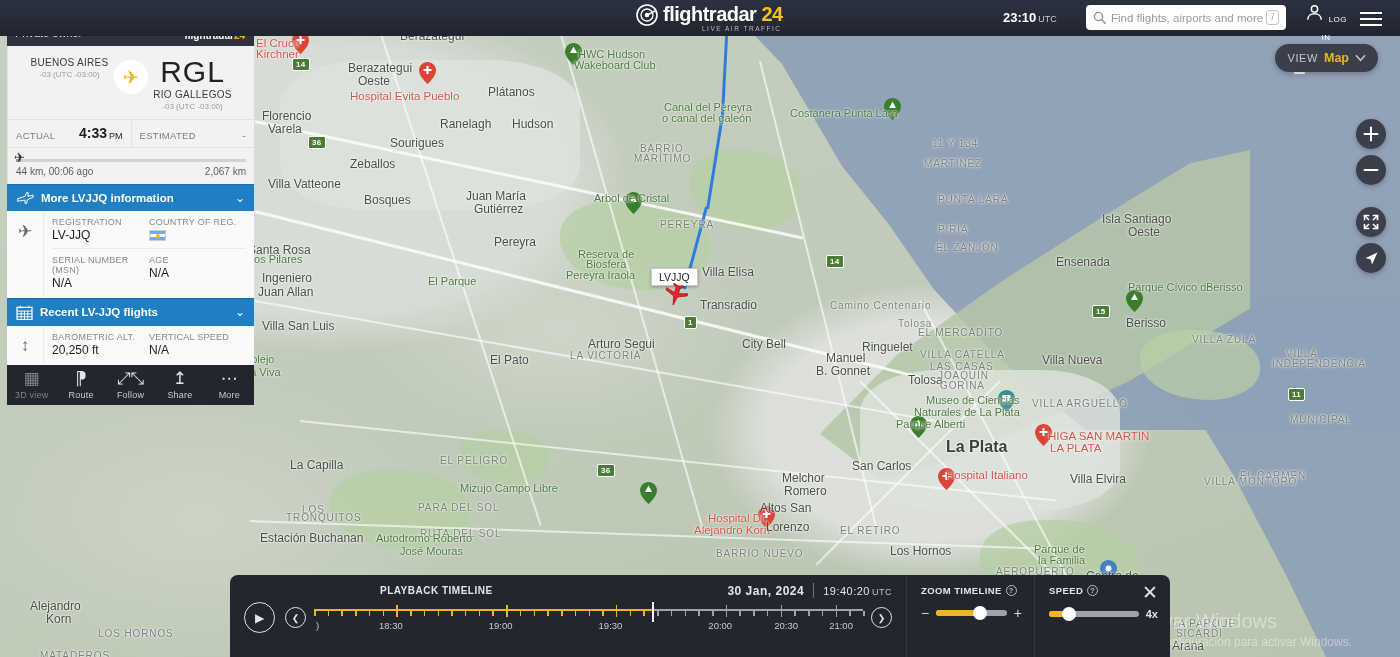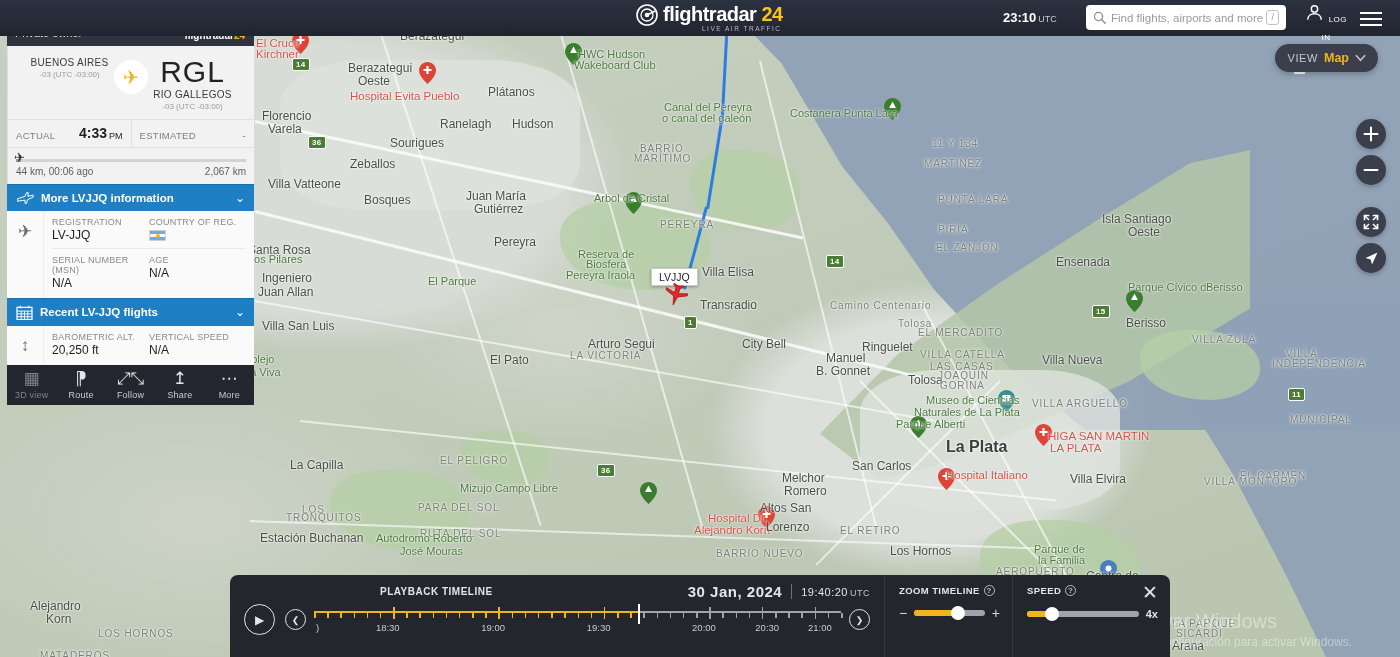--- a/index.html
+++ b/index.html
@@ -281,21 +281,21 @@
   #seldate .lbl { font-size: 9.5px; font-weight: bold; letter-spacing: .4px; }
   .cal-icon { width: 22px; height: 21px; border: 2px solid #e3e5e9; border-radius: 2px; position: relative; }
   .cal-icon::before { content:""; position:absolute; left:-2px; right:-2px; top:0px; height:5px; background:#e3e5e9; }
   .cal-icon i { position:absolute; top: 8px; left: 2px; right: 2px; height: 1.5px; background:#e3e5e9; display:block;}
   .cal-icon i:nth-child(2){ top: 12px;} .cal-icon i:nth-child(3){ top: 16px;}
   .cal-v { position:absolute; top:7px; width:1.5px; background:#23262c; height:12px;}
 
   #tl-section { flex: 1; position: relative; padding: 8px 14px 0 14px; }
   #tl-top { display: flex; align-items: center; font-size: 10px; letter-spacing: .5px; }
   #tl-title { font-weight: bold; color: #e3e5e9; margin-left: 136px; }
-  #tl-date { margin-left: auto; font-weight: bold; font-size: 15px; }
+  #tl-date { margin-left: auto; font-weight: bold; font-size: 12px; }
   #tl-sep { width: 1px; background: #6d7179; height: 15px; margin: 0 9px; }
   #tl-time { font-size: 11px; }
   #tl-time .utc { font-size: 9px; color: #c0c3c9; margin-left: 2px;}
   #tl-controls { display: flex; align-items: center; margin-top: 4px; }
   .circ-btn {
     border: 1.6px solid #e3e5e9; border-radius: 50%; display:flex;
     align-items:center; justify-content:center; cursor: pointer; color:#e3e5e9;
     flex: none;
   }
   #play-btn { width: 31px; height: 31px; font-size: 12px; margin-right: 10px; }
@@ -307,21 +307,21 @@
   .tick { position: absolute; top: 9px; width: 1.5px; background: #9fa3ab; height: 5px; }
   .tick.maj { height: 12px; top: 3px; }
   .tick.yel { background: #f0b51e; }
   .tlab { position: absolute; top: 18px; transform: translateX(-50%); font-size: 9.5px; color: #c8cbd1; }
   #playhead { position:absolute; top: 0px; width: 2px; height: 20px; background: #fff; }
 
   #zoom-sec, #speed-sec {
     border-left: 1px solid #343840; padding: 10px 12px 0 14px;
   }
   #zoom-sec { width: 128px; }
-  #speed-sec { width: 158px; }
+  #speed-sec { width: 136px; }
   .sec-lbl { font-size: 9.5px; font-weight: bold; letter-spacing: .4px; display:flex; align-items:center; gap:4px;}
   .qmark { width: 11px; height: 11px; border: 1px solid #b9bcc3; border-radius: 50%;
     font-size: 8px; display:flex; align-items:center; justify-content:center; color:#b9bcc3; }
   .slider-row { display: flex; align-items: center; gap: 7px; margin-top: 12px; }
   .slider { position: relative; height: 6px; border-radius: 3px; background: #9fa3ab; flex: 1; }
   .slider .fill { position:absolute; left:0; top:0; bottom:0; border-radius:3px; background:#f0b51e; }
   .knob { position:absolute; top: -4px; width: 14px; height: 14px; border-radius: 50%; background:#fff;
     transform: translateX(-50%); cursor: pointer; }
   .pm { font-size: 14px; color:#d5d8dd; cursor: pointer; line-height: 10px;}
   .speedval { font-size: 11px; font-weight: bold; }

